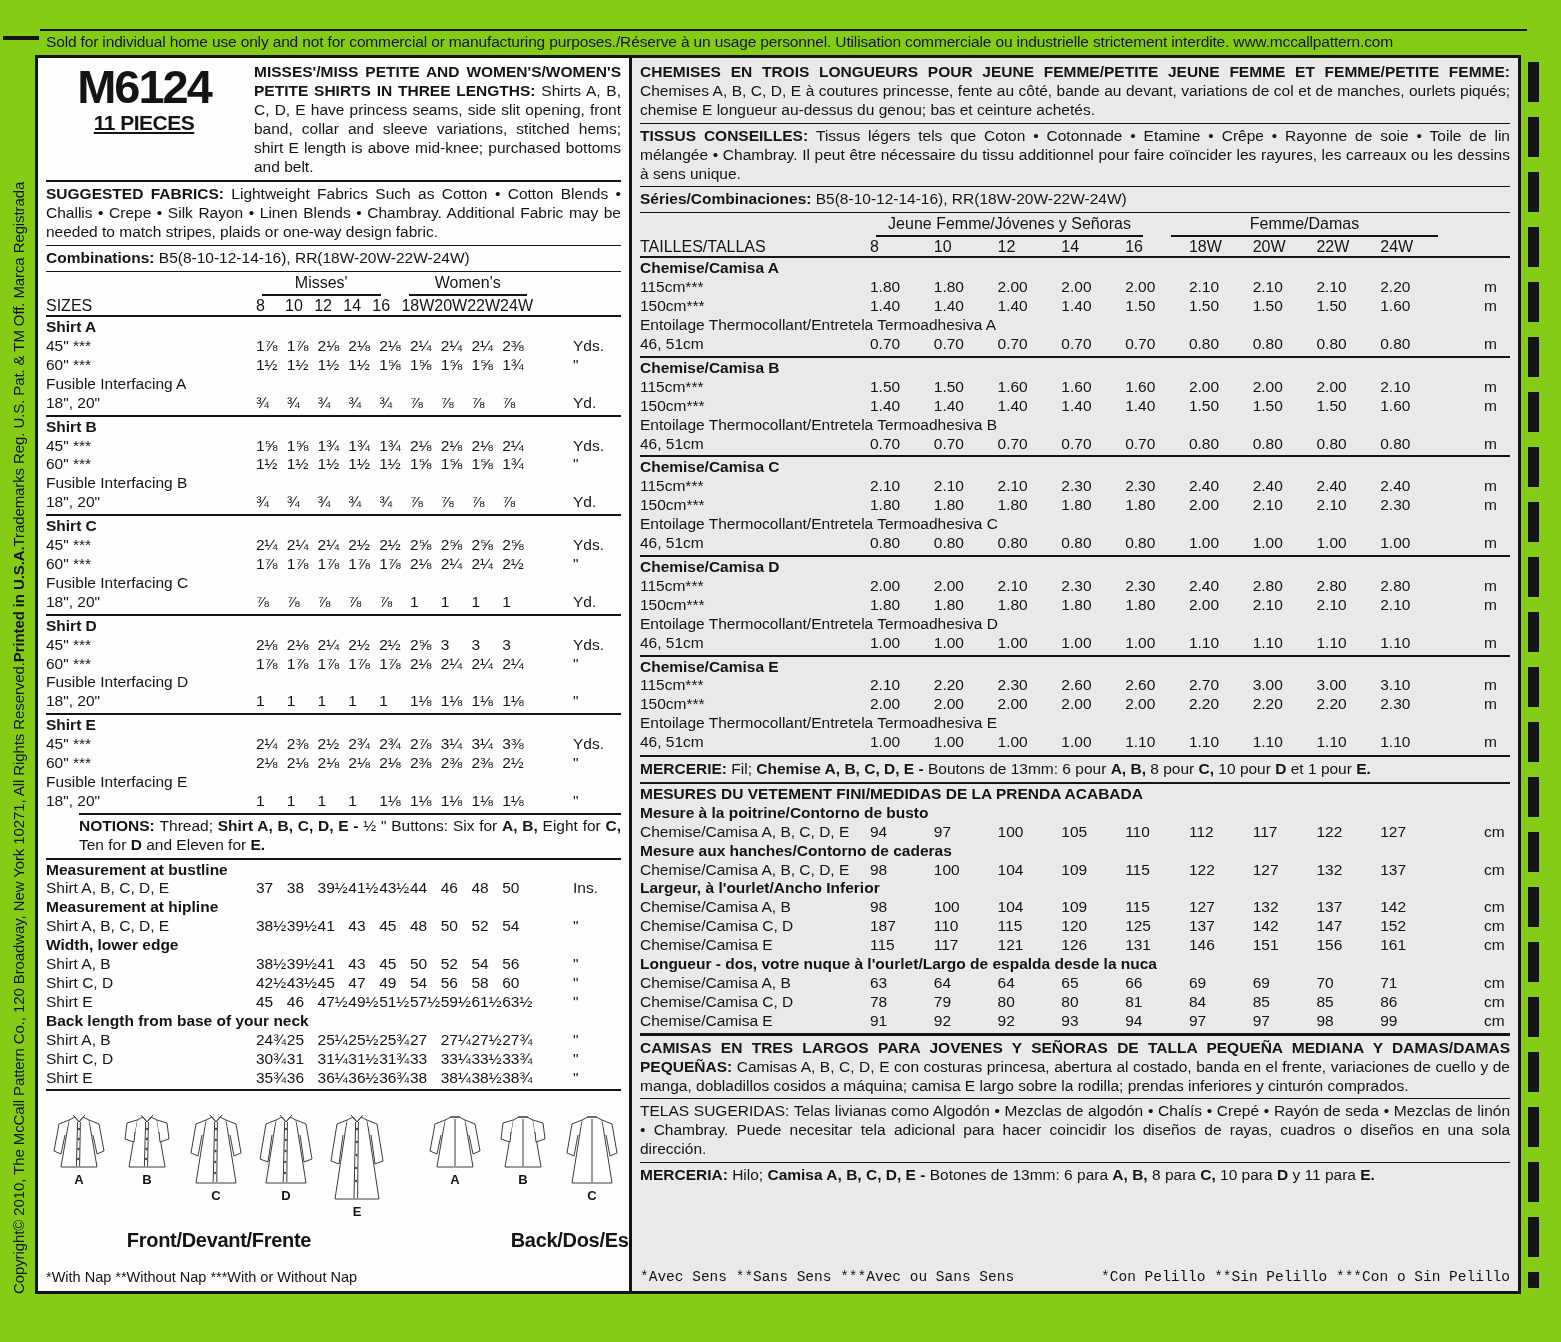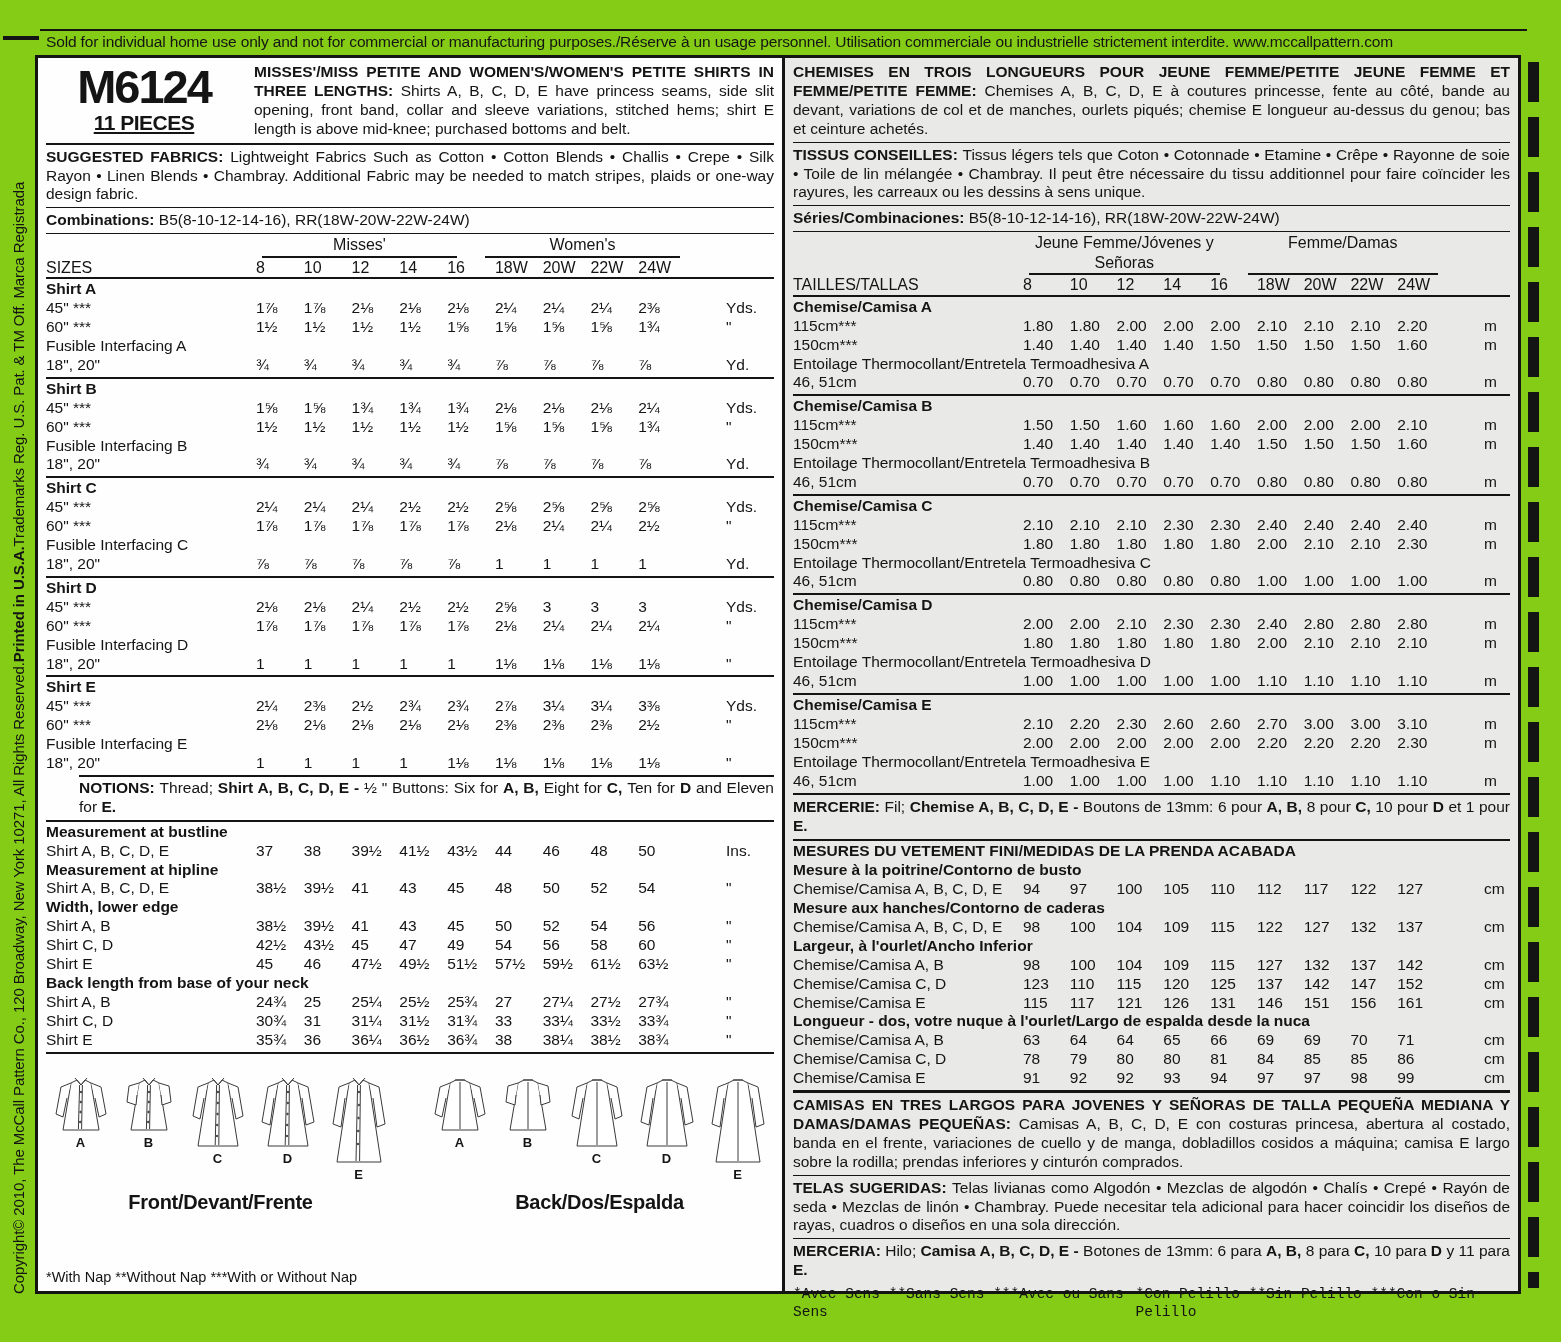--- a/index.html
+++ b/index.html
@@ -12,21 +12,21 @@
   .top-notice{position:absolute;left:46px;top:33px;right:38px;font-size:15.5px;letter-spacing:-0.15px;white-space:nowrap;}
 
   
   .sidebar{position:absolute;left:2px;top:55px;width:1239px;height:32px;transform-origin:0 0;
            transform:rotate(-90deg) translateX(-1239px);font-size:15px;white-space:nowrap;
            display:flex;align-items:center;letter-spacing:-0.1px;}
 
   
   .frame{position:absolute;left:35px;top:55px;width:1486px;height:1239px;border:3px solid #141414;display:flex;box-sizing:border-box;background:#fff;}
   .panel{box-sizing:border-box;display:flex;flex-direction:column;padding:3px 8px 4px 8px;font-size:15.5px;line-height:1.22;}
-  .panel.left{width:747px;background:#fefefe;border-right:3px solid #141414;}
+  .panel.left{width:594px;background:#fefefe;border-right:3px solid #141414;}
   .panel.right{flex:1;background:#e9e9e8;}
 
   .bold{font-weight:bold;}
   .para{text-align:justify;padding:2px 0;}
   .rule{border-top:1.5px solid #141414;margin:1px 0;}
   .rule2{border-top:2.5px solid #141414;margin:1px 0;}
 
   
   .lp-header{display:flex;gap:12px;padding:2px 0 3px 0;}
   .brand{width:196px;text-align:center;padding-top:2px;}
@@ -1036,21 +1036,21 @@
               <span>127</span>
               <span>132</span>
               <span>137</span>
               <span>142</span>
             </span>
             <span class="tunit">cm</span>
           </div>
         <div class="trow">
             <span class="tlabel">Chemise/Camisa C, D</span>
             <span class="tcells">
-              <span>123</span>
+              <span>187</span>
               <span>110</span>
               <span>115</span>
               <span>120</span>
               <span>125</span>
               <span>137</span>
               <span>142</span>
               <span>147</span>
               <span>152</span>
             </span>
             <span class="tunit">cm</span>
@@ -1115,21 +1115,21 @@
               <span>98</span>
               <span>99</span>
             </span>
             <span class="tunit">cm</span>
           </div>
       </div>
 
       <div class="big-sep"></div>
       <div class="para"><span style="font-weight: bold;">CAMISAS EN TRES LARGOS PARA JOVENES Y SEÑORAS DE TALLA PEQUEÑA MEDIANA Y DAMAS/DAMAS PEQUEÑAS: </span><span>Camisas A, B, C, D, E con costuras princesa, abertura al costado, banda en el frente, variaciones de cuello y de manga, dobladillos cosidos a máquina; camisa E largo sobre la rodilla; prendas inferiores y cinturón comprados.</span></div>
       <div class="rule"></div>
-      <div class="para"><span style="font-weight: bold;">TELAS SUGERIDAS: </span><span>Telas livianas como Algodón • Mezclas de algodón • Chalís • Crepé • Rayón de seda • Mezclas de linón • Chambray. Puede necesitar tela adicional para hacer coincidir los diseños de rayas, cuadros o diseños en una sola dirección.</span></div>
+      <div class="para"><span style="font-weight: normal;">TELAS SUGERIDAS: </span><span>Telas livianas como Algodón • Mezclas de algodón • Chalís • Crepé • Rayón de seda • Mezclas de linón • Chambray. Puede necesitar tela adicional para hacer coincidir los diseños de rayas, cuadros o diseños en una sola dirección.</span></div>
       <div class="rule"></div>
       <div class="para"><span style="font-weight: bold;">MERCERIA: </span><span>Hilo; </span><span style="font-weight: bold;">Camisa A, B, C, D, E - </span><span>Botones de 13mm: 6 para </span><span style="font-weight: bold;">A, B, </span><span>8 para </span><span style="font-weight: bold;">C, </span><span>10 para </span><span style="font-weight: bold;">D </span><span>y 11 para </span><span style="font-weight: bold;">E.</span></div>
 
       <div class="rp-foot">
         <span>*Avec Sens **Sans Sens ***Avec ou Sans Sens</span>
         <span>*Con Pelillo **Sin Pelillo ***Con o Sin Pelillo</span>
       </div>
     </div>
   </div>
 

